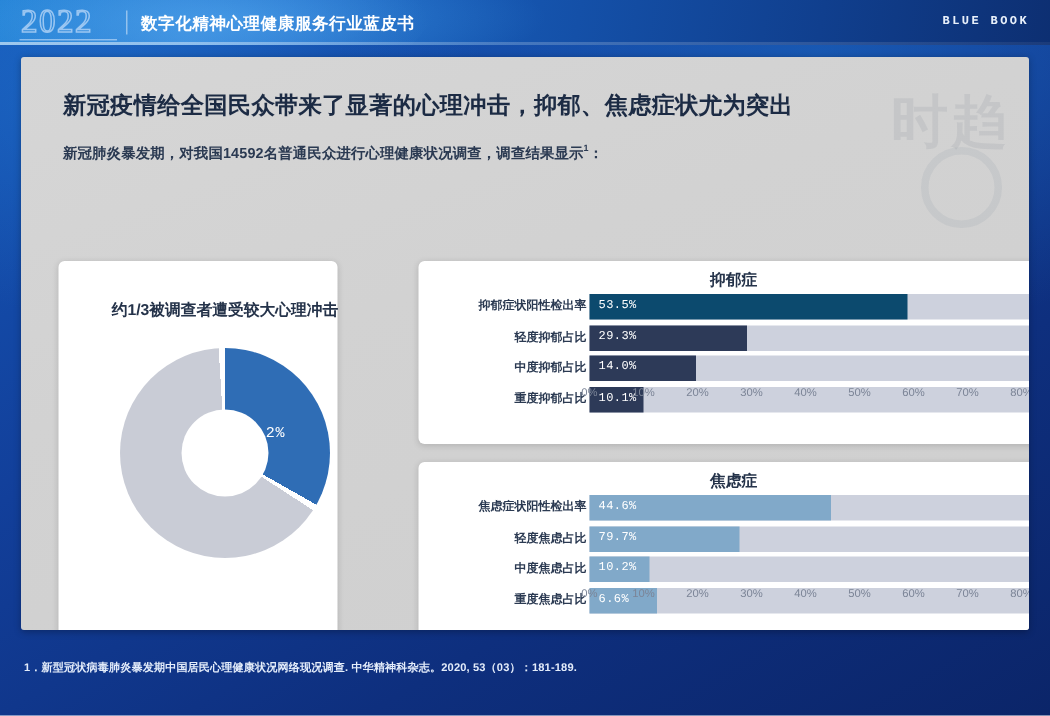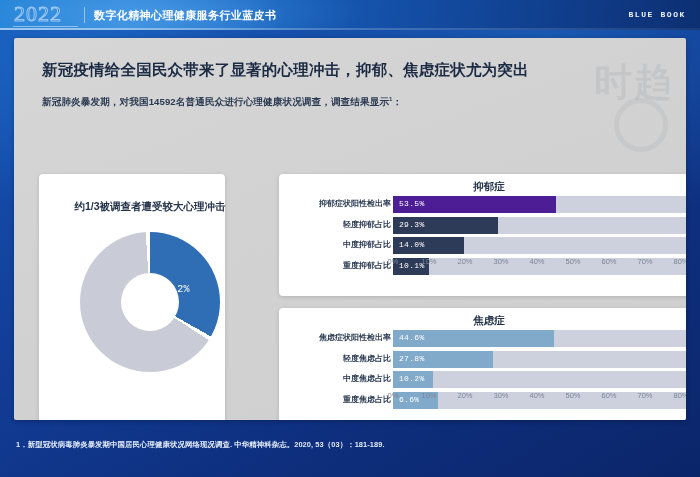--- a/index.html
+++ b/index.html
@@ -220,21 +220,21 @@
       <div class="donut-label">33.2%</div>
     </div>
   </div>
 
   <div class="bar-panel" id="panel-depression">
     <div class="bar-panel-title">抑郁症</div>
     <div class="plot" id="plot-depression">
         <div class="bar-row" style="top: 0px;">
           <div class="rowlabel">抑郁症状阳性检出率</div>
           <div class="track" style="background: rgb(205, 209, 221);">
-            <div class="fill" style="width: 163px; background: #4c1d95;">
+            <div class="fill" style="width: 212px; background: #0c4a6e;">
               <div class="vallabel">53.5%</div>
             </div>
           </div>
         </div>
         <div class="bar-row" style="top: 20.5px;">
           <div class="rowlabel">轻度抑郁占比</div>
           <div class="track" style="background: rgb(205, 209, 221);">
             <div class="fill" style="width: 105.48px; background: rgb(45, 58, 88);">
               <div class="vallabel">29.3%</div>
             </div>
@@ -278,21 +278,21 @@
           <div class="track" style="background: rgb(205, 209, 221);">
             <div class="fill" style="width: 160.56px; background: rgb(129, 169, 201);">
               <div class="vallabel">44.6%</div>
             </div>
           </div>
         </div>
         <div class="bar-row" style="top: 20.5px;">
           <div class="rowlabel">轻度焦虑占比</div>
           <div class="track" style="background: rgb(205, 209, 221);">
             <div class="fill" style="width: 100.08px; background: rgb(129, 169, 201);">
-              <div class="vallabel">27.8%</div>
+              <div class="vallabel">79.7%</div>
             </div>
           </div>
         </div>
         <div class="bar-row" style="top: 41px;">
           <div class="rowlabel">中度焦虑占比</div>
           <div class="track" style="background: rgb(205, 209, 221);">
             <div class="fill" style="width: 40px; background: rgb(129, 169, 201);">
               <div class="vallabel">10.2%</div>
             </div>
           </div>

